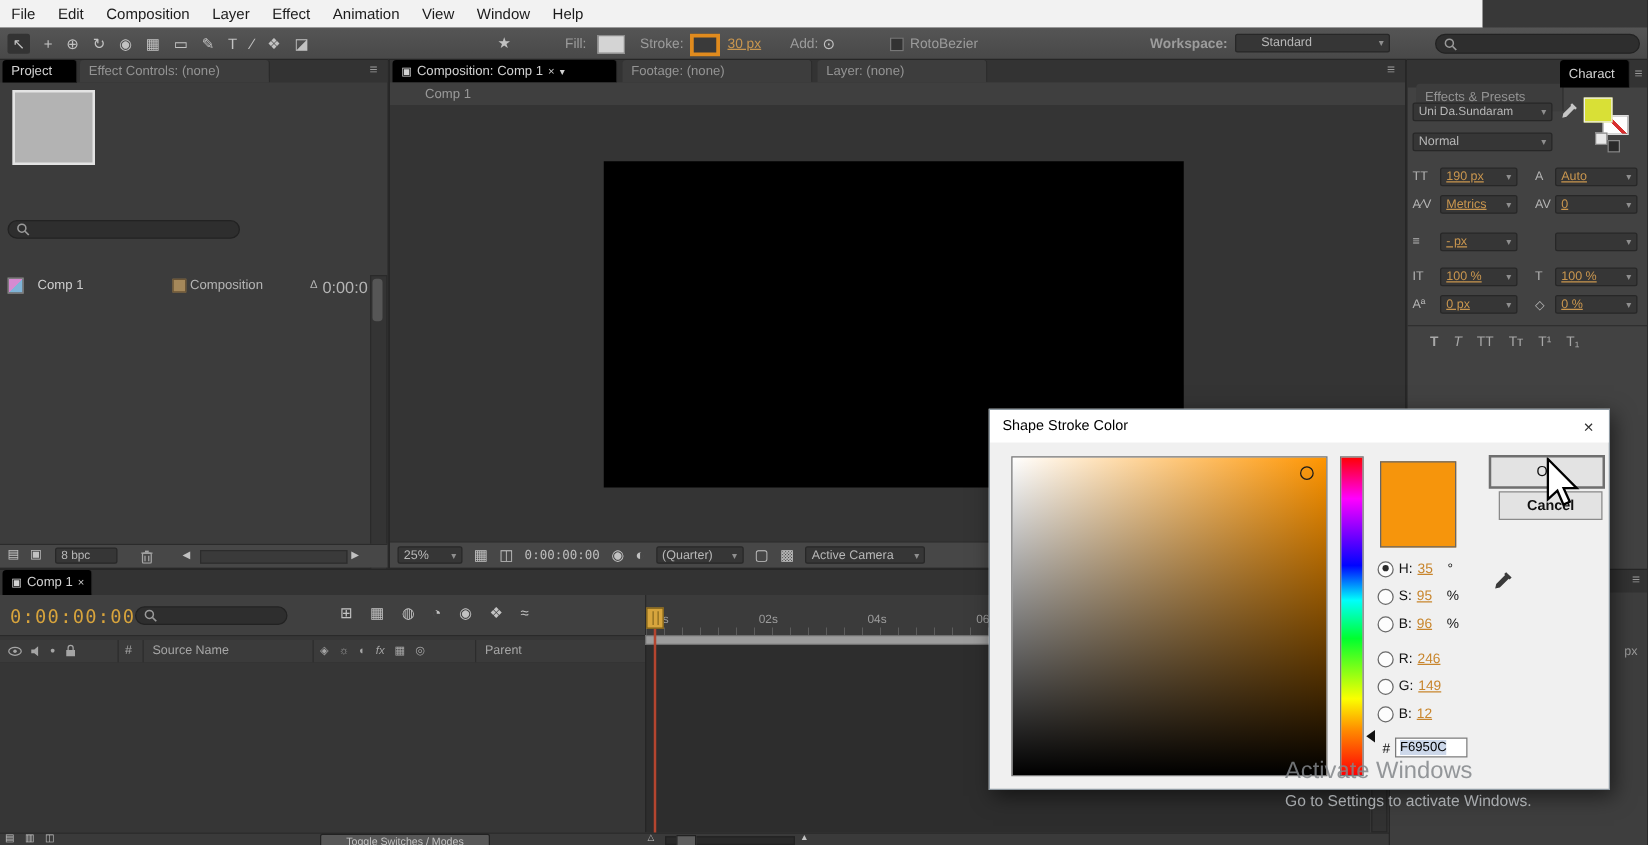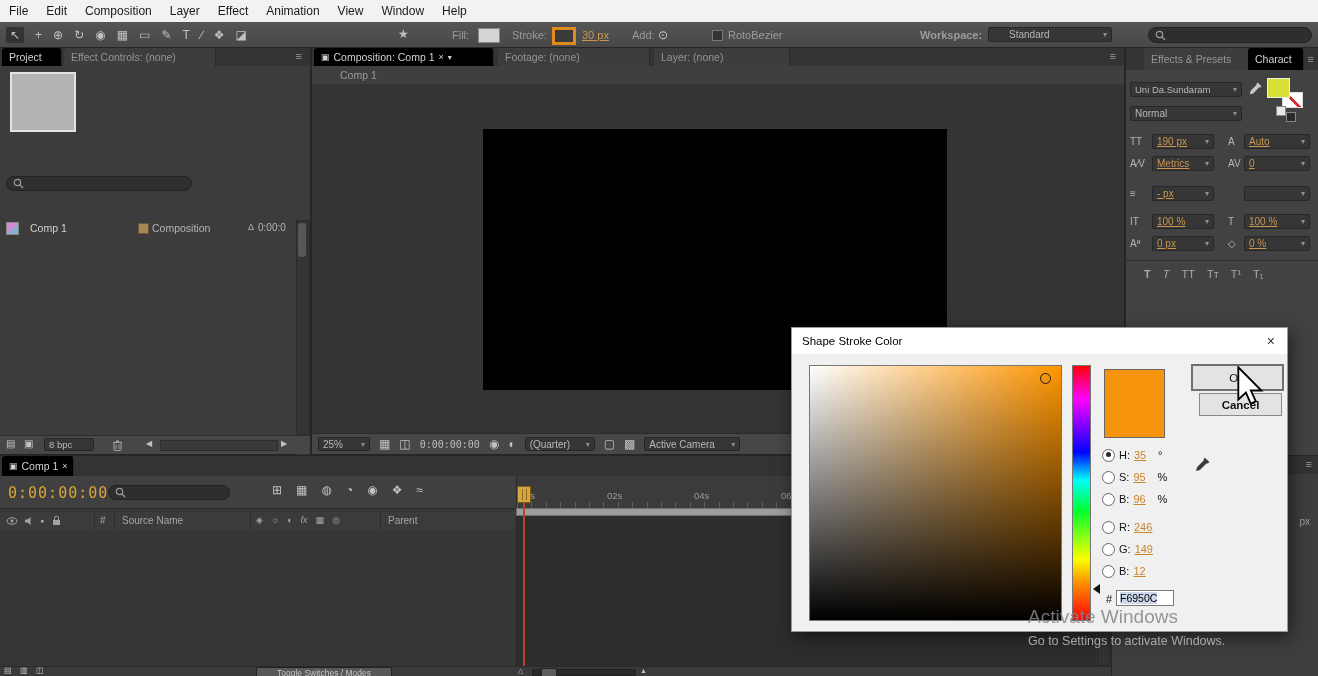--- a/index.html
+++ b/index.html
@@ -1,19 +1,19 @@
 <!DOCTYPE html>
 <html><head>
 <meta charset="utf-8">
 <style>
   html,body{margin:0;padding:0;background:#222;}
   #root{position:relative;width:1318px;height:676px;background:#383838;font-family:"Liberation Sans",sans-serif;overflow:hidden;}
   .abs{position:absolute;}
   
-  .menubar{left:0;top:0;width:1318px;height:22px;background:#f2f2f2;border-bottom:1px solid #c9c9c9;display:flex;align-items:center;}
+  .menubar{left:0;top:0;width:1186px;height:22px;background:#f2f2f2;border-bottom:1px solid #c9c9c9;display:flex;align-items:center;}
   .menu-item{padding:0 9px;font-size:12px;color:#1a1a1a;height:100%;display:flex;align-items:center;cursor:default;}
   
   .toolbar{left:0;top:22px;width:1318px;height:26px;background:linear-gradient(#555,#484848);border-bottom:1px solid #232323;}
   .icn{color:#c2c2c2;font-size:12px;line-height:1;}
   .lbl{color:#9c9c9c;font-size:11px;}
   .val{color:#c9964f;font-size:11px;text-decoration:underline;}
   .sel{background:#363636;border:1px solid #272727;border-radius:2px;color:#b8b8b8;font-size:10px;display:flex;align-items:center;justify-content:space-between;padding:0 4px;box-sizing:border-box;height:15px;}
   .sel .arr{color:#8f8f8f;font-size:8px;margin-left:4px;}
   .searchbox{background:#2e2e2e;border:1px solid #222;border-radius:8px;display:flex;align-items:center;padding:0 6px;box-sizing:border-box;}
   
@@ -109,21 +109,21 @@
           <circle cx="4.5" cy="4.5" r="3.2" fill="none" stroke="#9a9a9a" stroke-width="1.2"></circle>
           <line x1="7" y1="7" x2="10" y2="10" stroke="#9a9a9a" stroke-width="1.4"></line>
         </svg>
     </div>
     <div class="abs" style="left:0;top:172px;width:294px;height:16px;">
       <div class="abs" style="left:6px;top:2px;width:11px;height:11px;background:linear-gradient(135deg,#d58ad1 0 50%,#7fb4d8 50% 100%);border:1px solid #888;"></div>
       <span class="abs" style="left:30px;top:2px;font-size:10.5px;color:#cfcfcf;">Comp 1</span>
       <div class="abs" style="left:138px;top:3px;width:9px;height:9px;background:#a5885a;border:1px solid #6b5536;"></div>
       <span class="abs" style="left:152px;top:2px;font-size:10.5px;color:#b5b5b5;">Composition</span>
       <span class="abs" style="left:248px;top:2px;font-size:9px;color:#b5b5b5;">Δ</span>
-      <span class="abs" style="left:258px;top:2px;font-size:10px;color:#b5b5b5;">0:00:0</span>
+      <span class="abs" style="left:258px;top:2px;font-size:13px;color:#b5b5b5;">0:00:0</span>
     </div>
     <div class="abs" style="left:296px;top:172px;width:12px;height:240px;background:#343434;border:1px solid #2a2a2a;">
       <div class="abs" style="left:1px;top:2px;width:8px;height:34px;background:#565656;border-radius:3px;"></div>
     </div>
     <div class="abs" style="left:0;bottom:0;width:100%;height:18px;background:#474747;border-top:1px solid #2b2b2b;">
       <span class="abs icn" style="left:6px;top:3px;font-size:10px;">▤</span>
       <span class="abs icn" style="left:24px;top:3px;font-size:10px;">▣</span>
       <div class="abs sel" style="left:44px;top:2px;width:50px;height:13px;">
         <span style="font-size:9.5px;">8 bpc</span>
       </div>
@@ -180,21 +180,21 @@
       <span class="icn">▩</span>
       <div class="sel" style="width:96px;height:14px;">
         <span>Active Camera</span>
         <span class="arr">▾</span>
       </div>
     </div>
   </div>
 
   <div class="panel" style="left:1126px;top:48px;width:192px;height:412px;background:#424242;">
     <div class="abs tabbar" style="left:0;top:0;width:100%;height:22px;">
-      <div class="tab" style="left:18px;width:118px;height:22px;">
+      <div class="tab" style="left:7px;width:118px;height:22px;margin-top:19px;">
           <span>Effects &amp; Presets</span>
         </div>
       <div class="tab active" style="left:122px;width:56px;height:22px;">
           <span>Charact</span>
         </div>
       <span class="pmenu" style="right:4px;top:5px;">≡</span>
     </div>
 
     <div class="abs sel" style="left:4px;top:34px;width:112px;">
       <span style="font-size:9.5px;">Uni Da.Sundaram</span>

